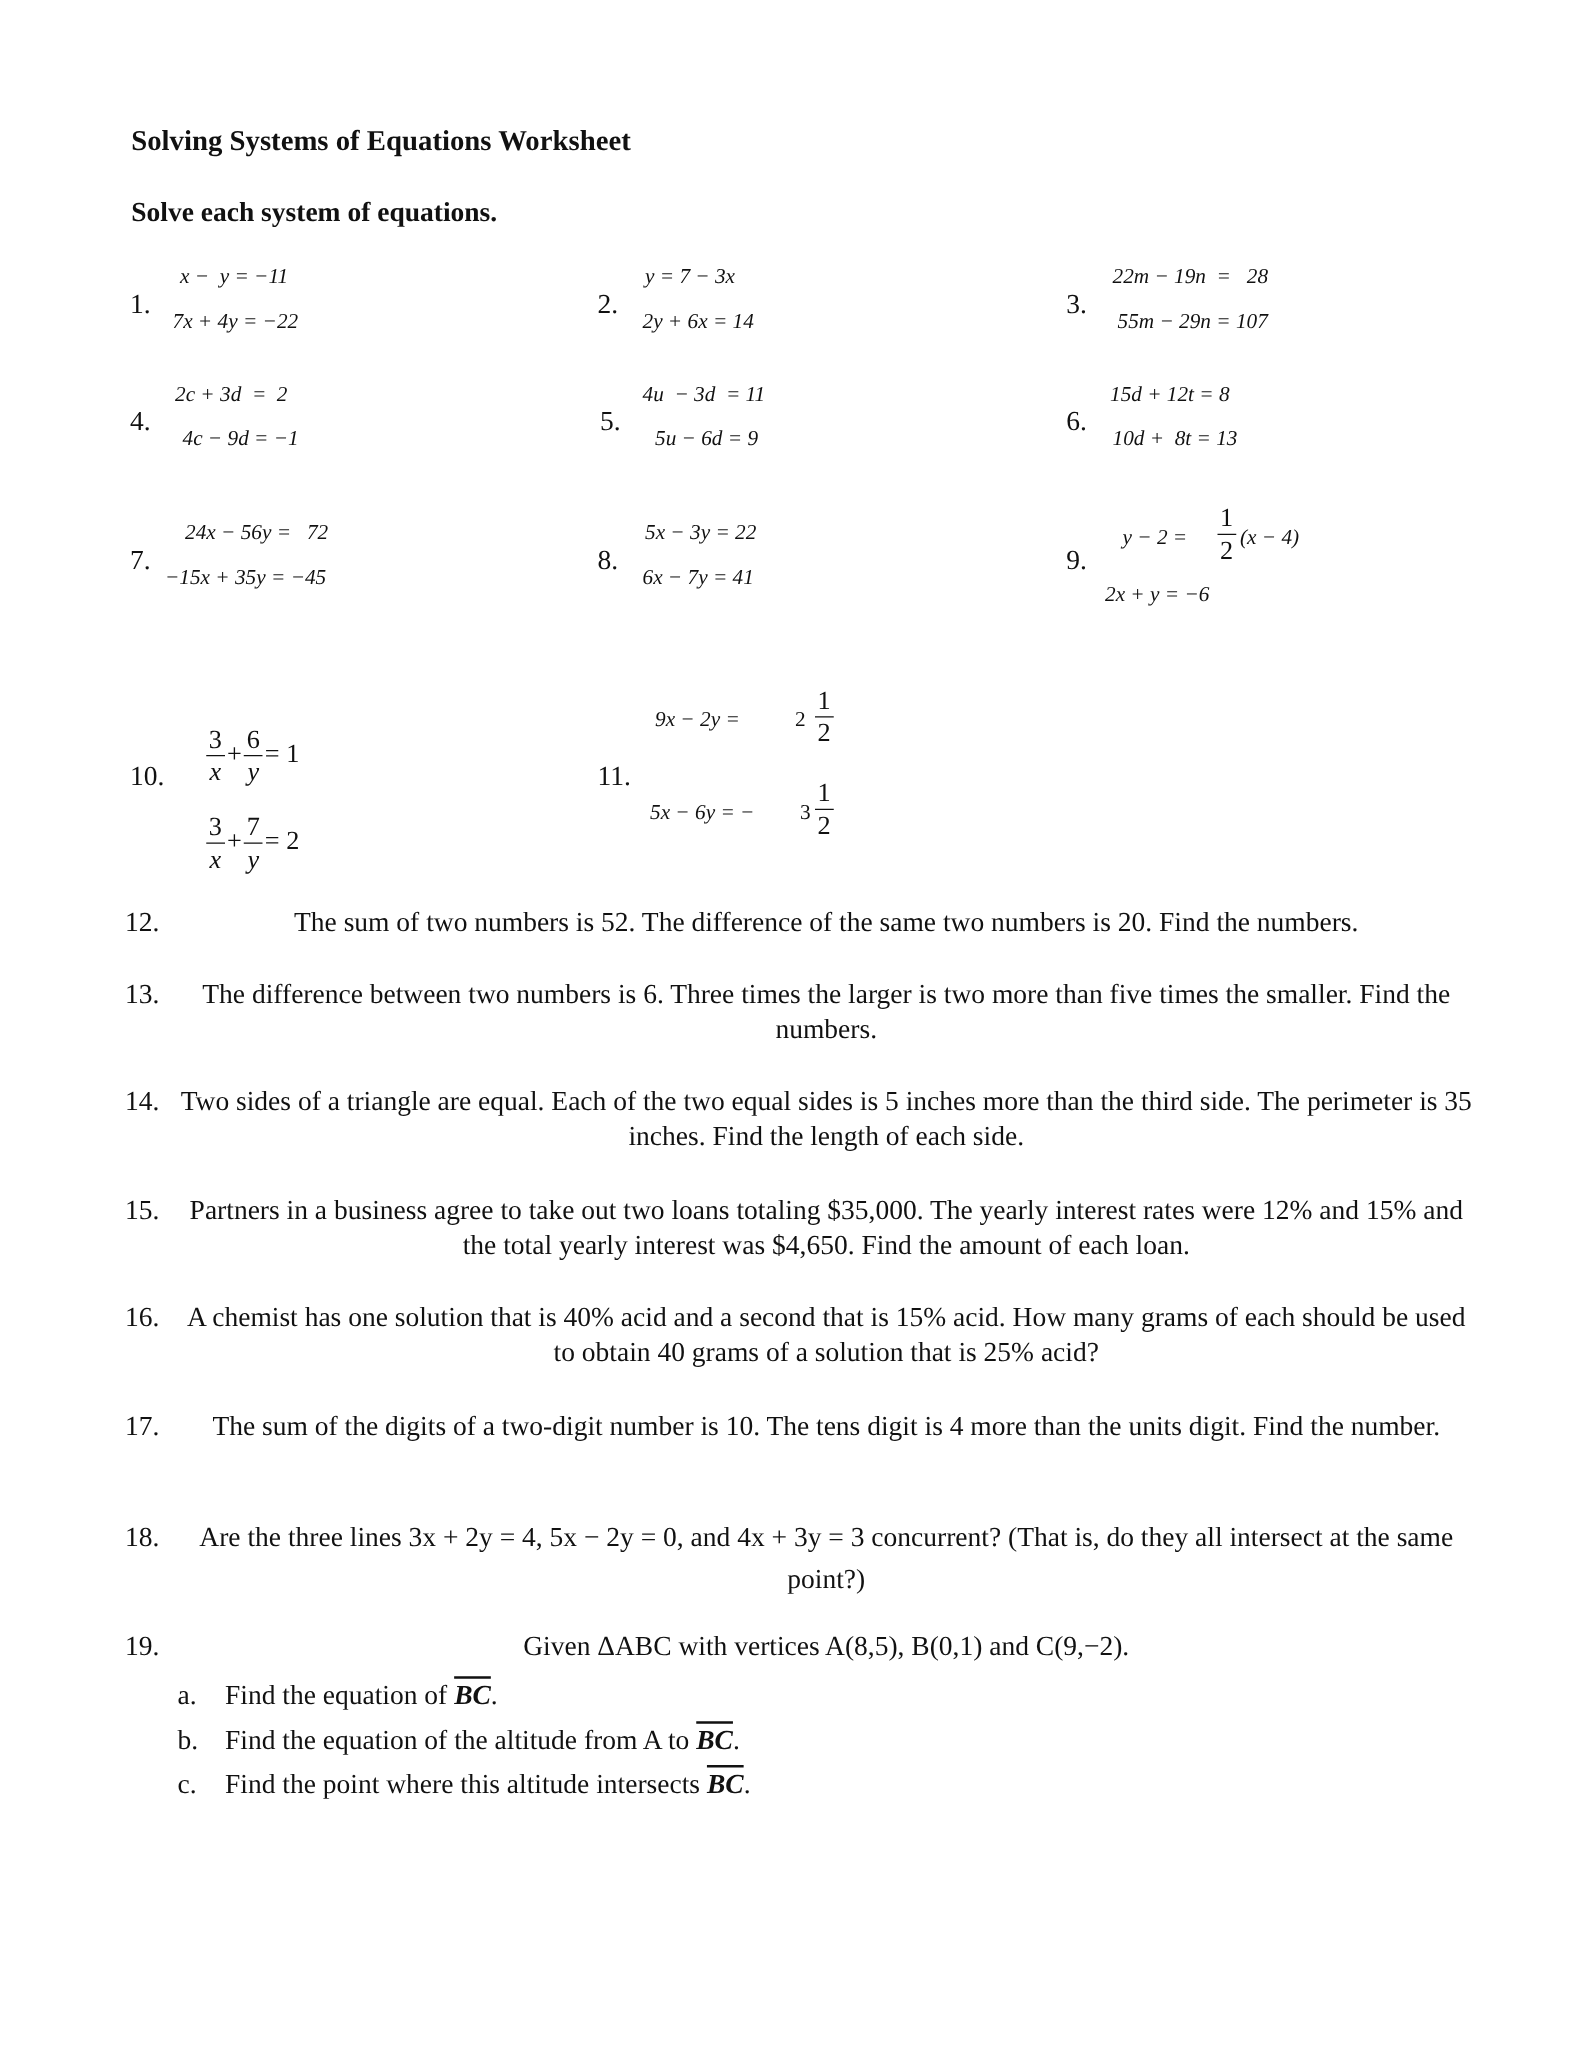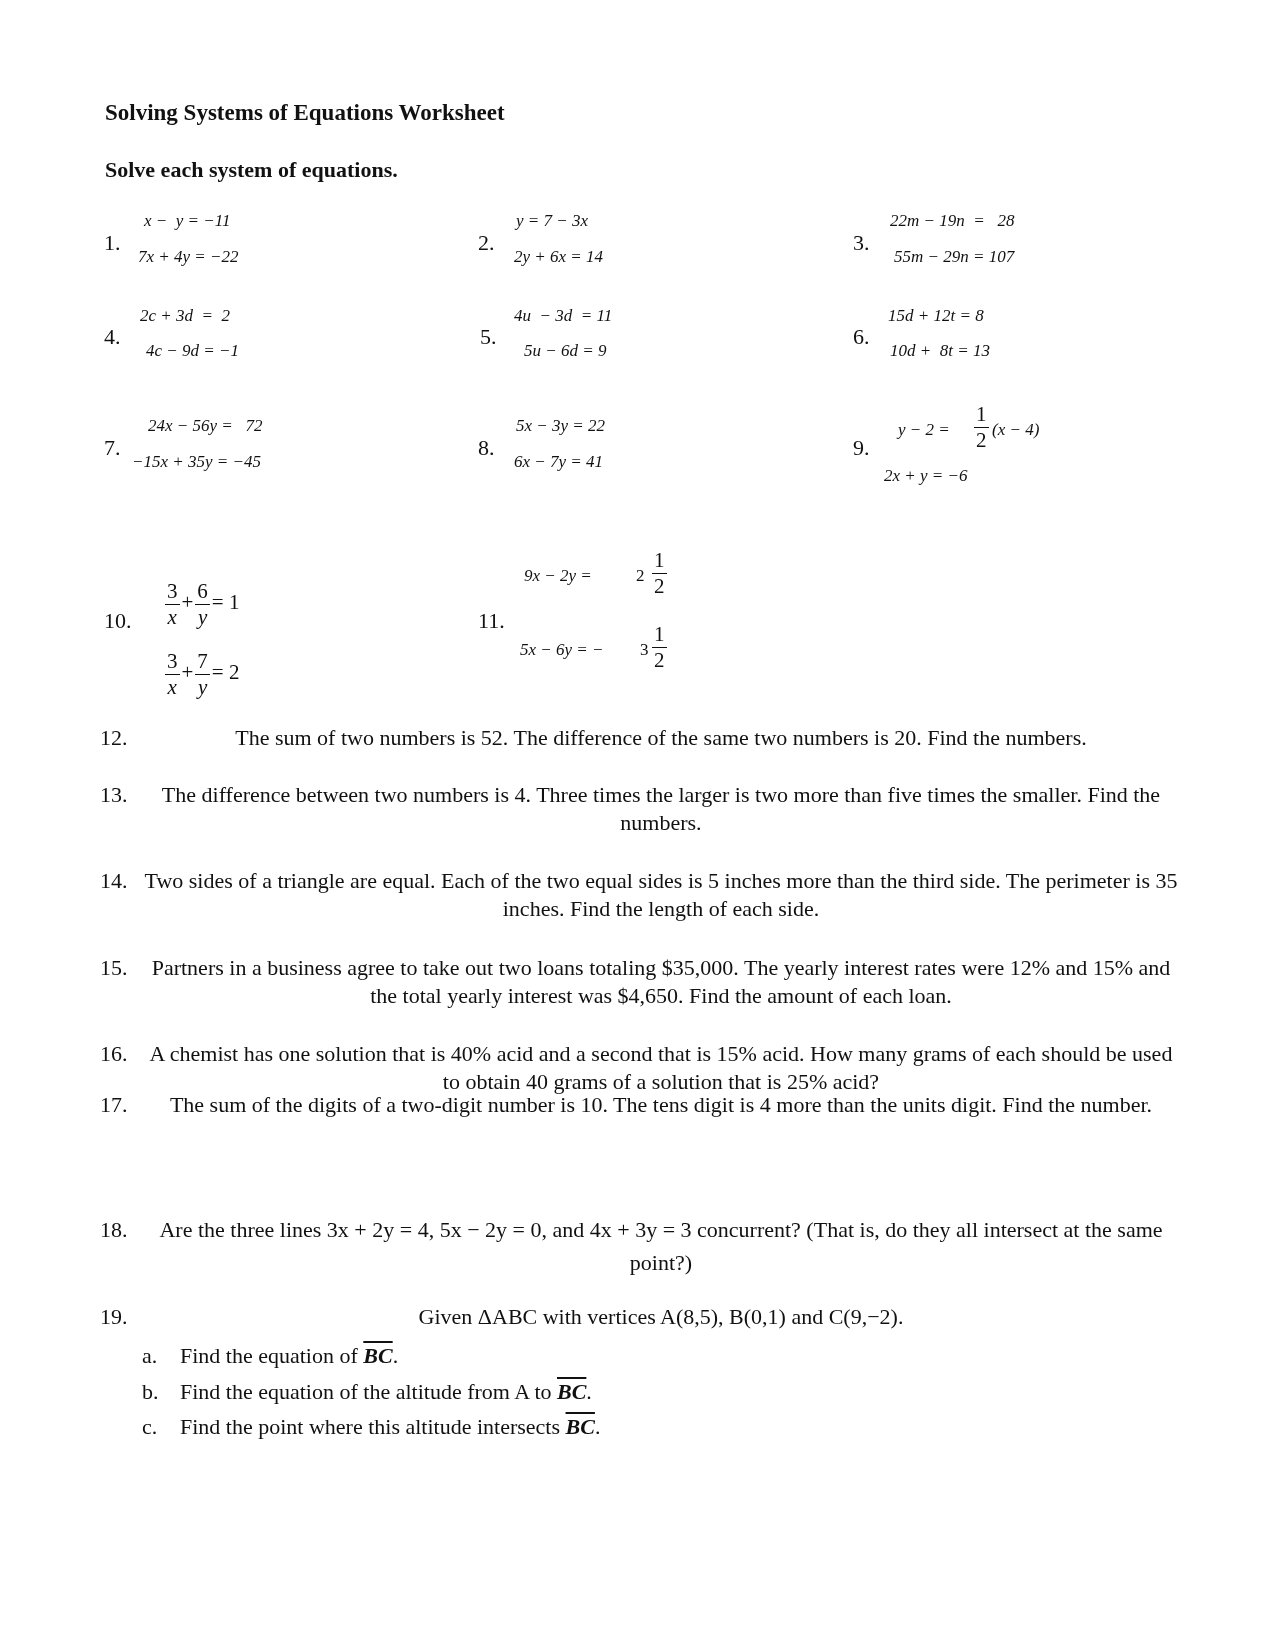--- a/index.html
+++ b/index.html
@@ -93,35 +93,35 @@
   <span class="eq" style="left:640px;top:640px">3</span>
   <span class="eq" style="left:650px;top:624px;font-size:21px"><span class="frac"><span class="n">1</span><span class="d">2</span></span></span>
 </div>
 
 <div class="para" style="top:724px">
   <span class="pn">12.</span>
   <span class="pt">The sum of two numbers is 52. The difference of the same two numbers is 20. Find the numbers.</span>
 </div>
 <div class="para" style="top:781px">
   <span class="pn">13.</span>
-  <span class="pt">The difference between two numbers is 4. Three times the larger is two more than five times the smaller. Find the numbers.</span>
+  <span class="pt">The difference between two numbers is 6. Three times the larger is two more than five times the smaller. Find the numbers.</span>
 </div>
 <div class="para" style="top:867px">
   <span class="pn">14.</span>
   <span class="pt">Two sides of a triangle are equal. Each of the two equal sides is 5 inches more than the third side. The perimeter is 35 inches. Find the length of each side.</span>
 </div>
 <div class="para" style="top:954px">
   <span class="pn">15.</span>
   <span class="pt">Partners in a business agree to take out two loans totaling $35,000. The yearly interest rates were 12% and 15% and the total yearly interest was $4,650. Find the amount of each loan.</span>
 </div>
 <div class="para" style="top:1040px">
   <span class="pn">16.</span>
   <span class="pt">A chemist has one solution that is 40% acid and a second that is 15% acid. How many grams of each should be used to obtain 40 grams of a solution that is 25% acid?</span>
 </div>
-<div class="para" style="top:1091px">
+<div class="para" style="top:1127px">
   <span class="pn">17.</span>
   <span class="pt">The sum of the digits of a two-digit number is 10. The tens digit is 4 more than the units digit. Find the number.</span>
 </div>
 <div class="para" style="top:1213px;line-height:33px">
   <span class="pn">18.</span>
   <span class="pt">Are the three lines 3x + 2y = 4,  5x − 2y = 0, and 4x + 3y = 3 concurrent? (That is, do they all intersect at the same point?)</span>
 </div>
 <div class="para" style="top:1303px">
   <span class="pn">19.</span>
   <span class="pt">Given ΔABC with vertices A(8,5), B(0,1) and C(9,−2).</span>

